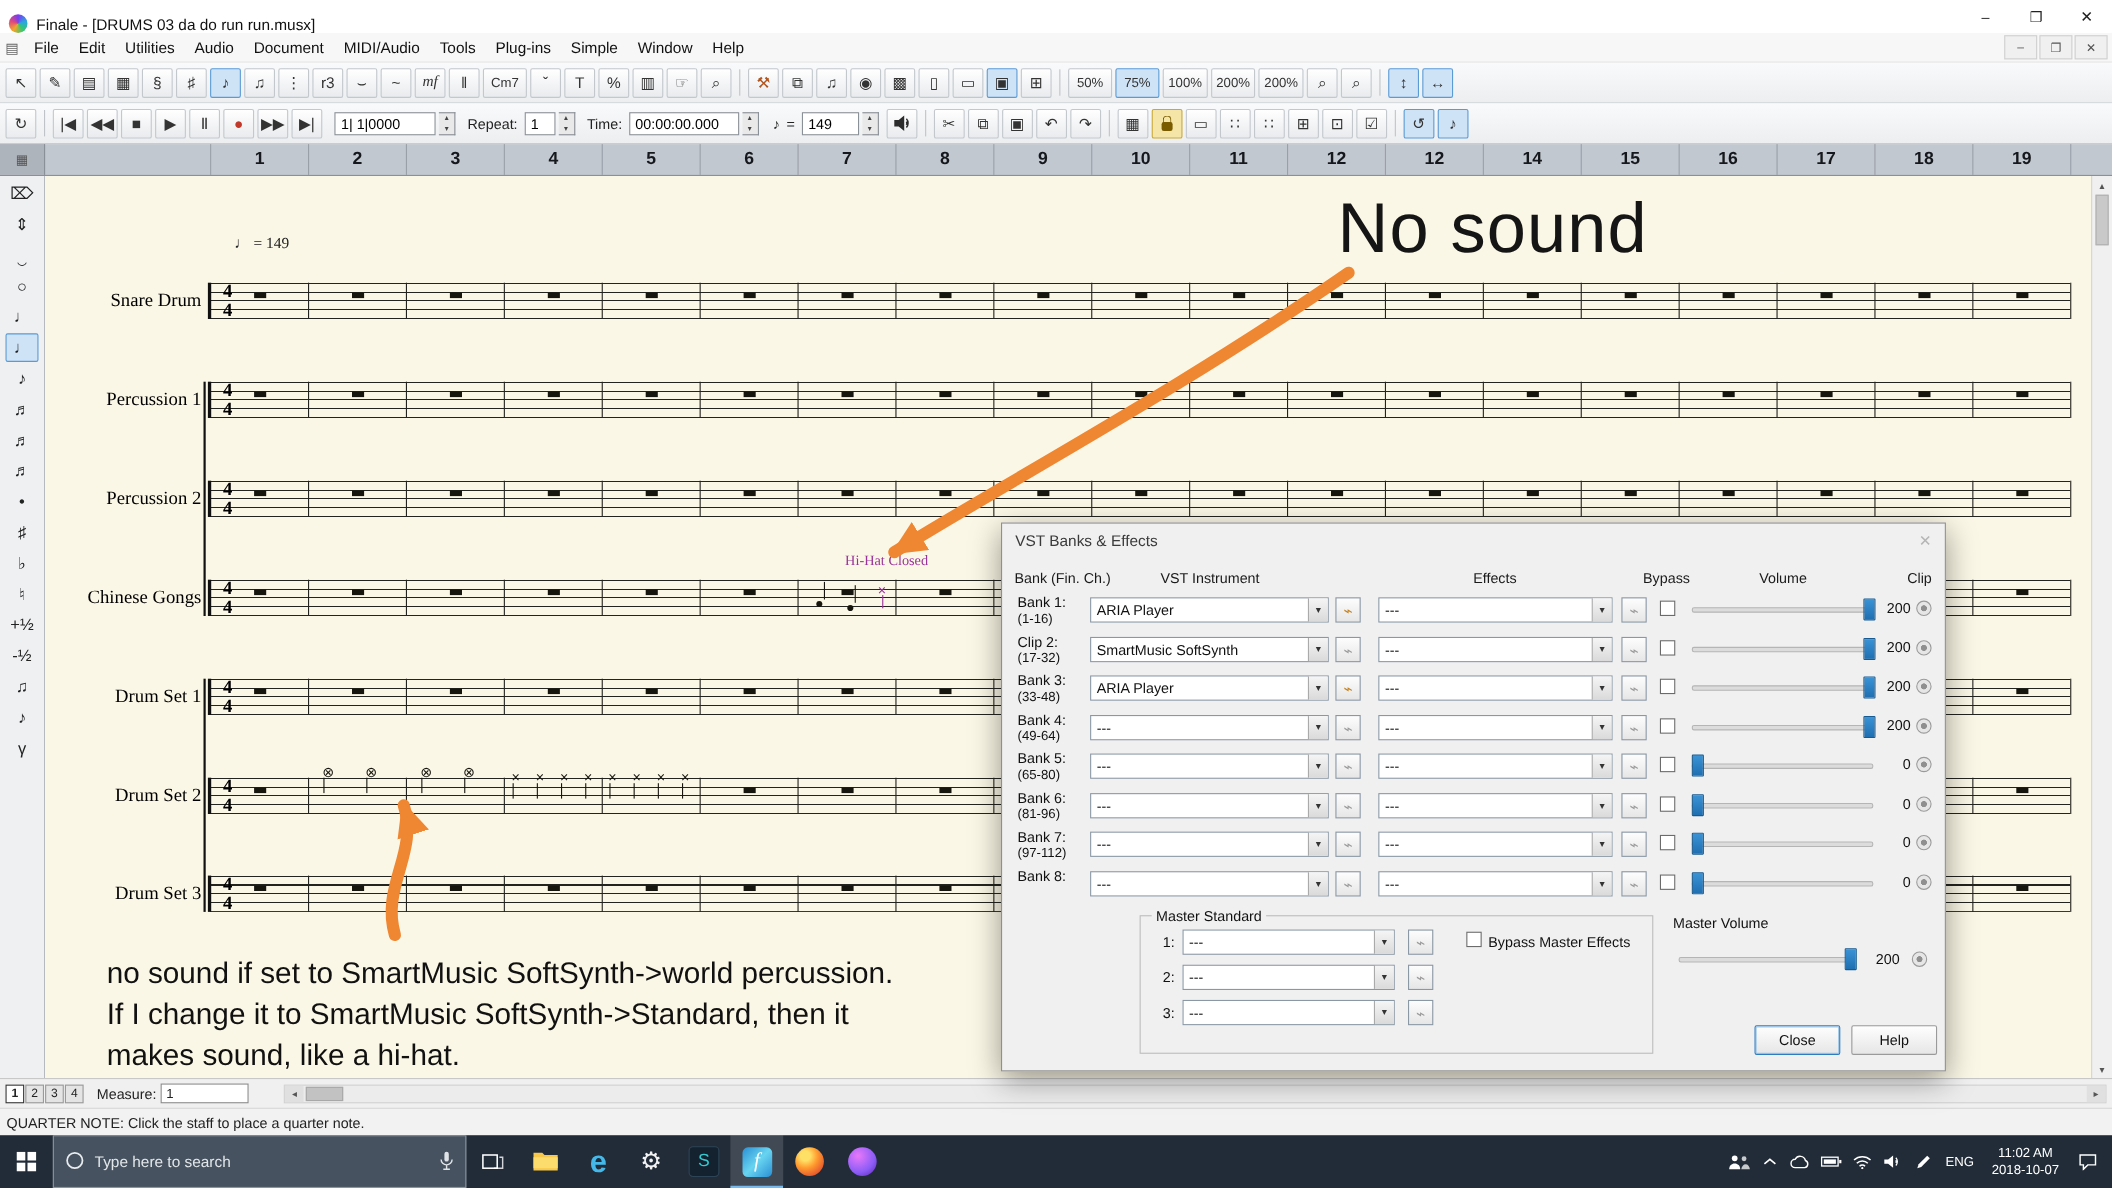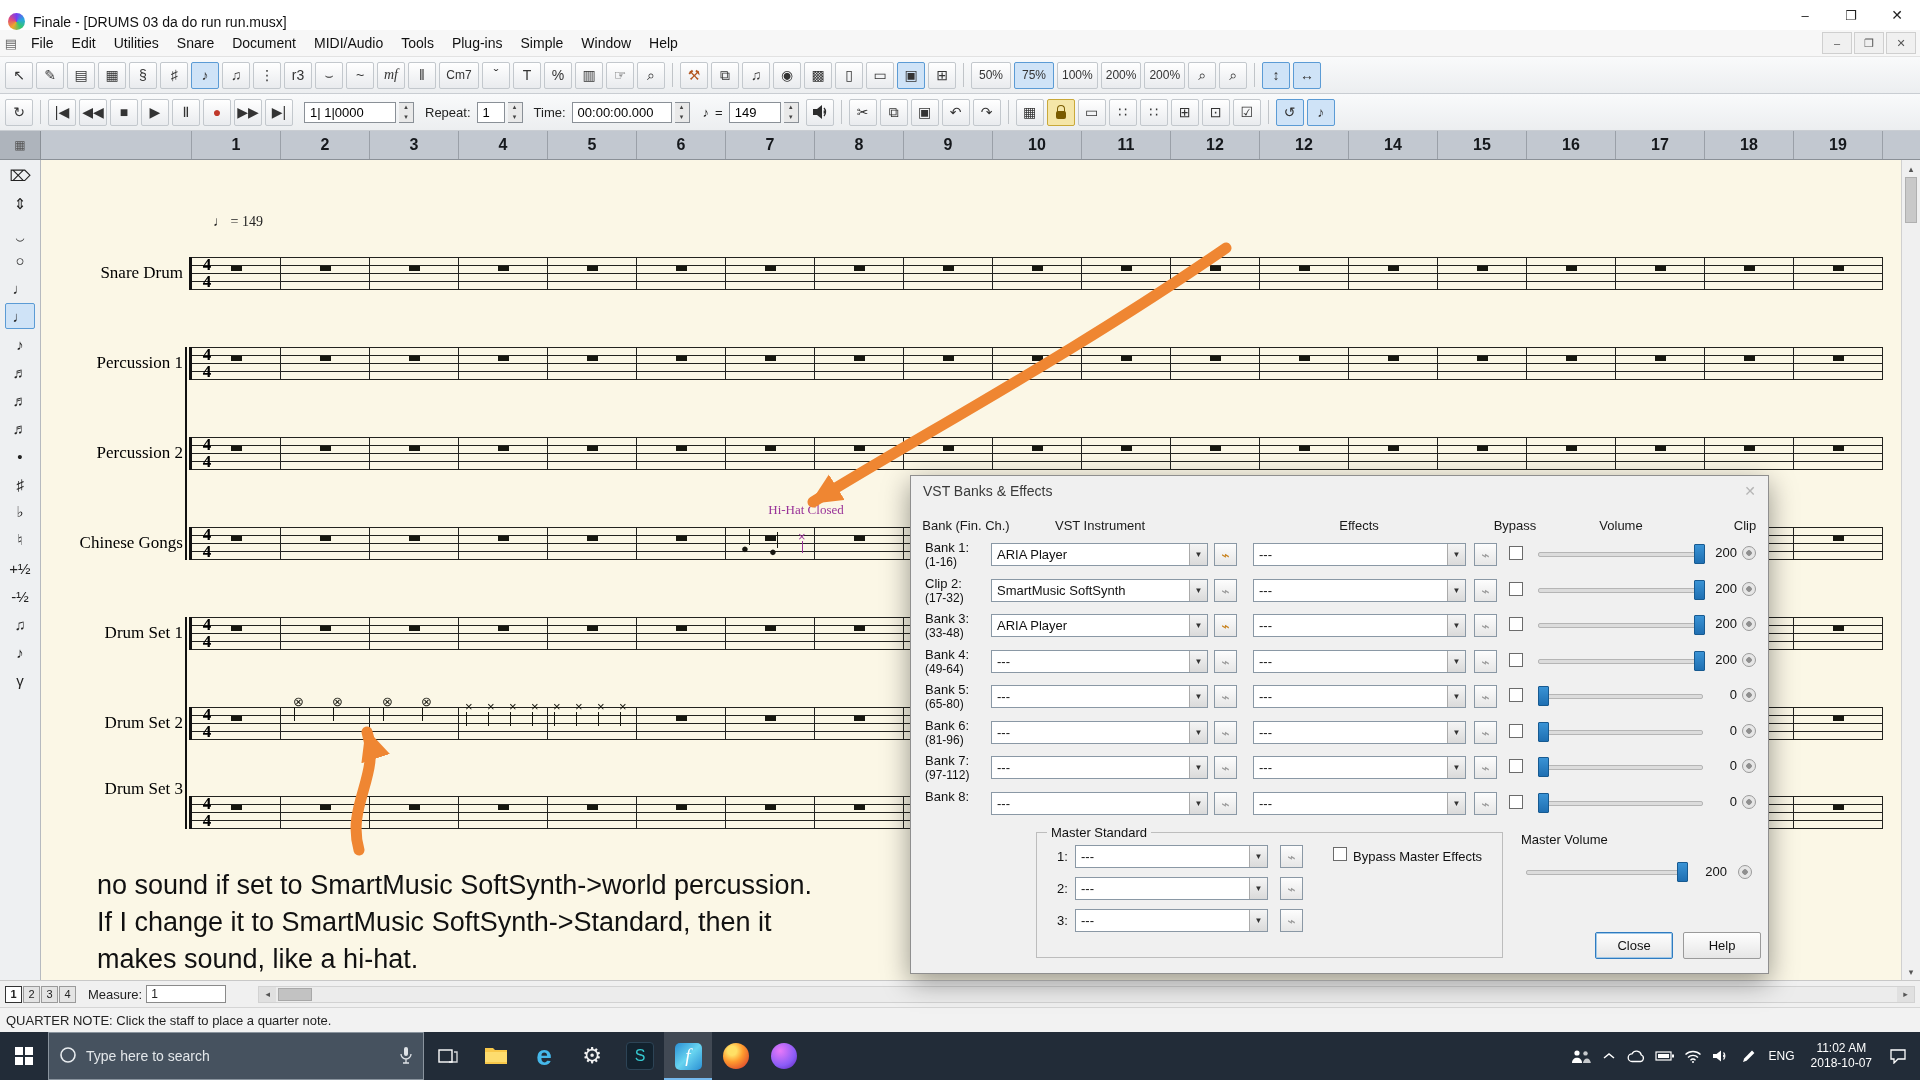--- a/index.html
+++ b/index.html
@@ -142,21 +142,21 @@
       <div class="win-btn close">✕</div>
     </div>
   </div>
 
   <div class="menubar">
     <div class="doc-ico">▤</div>
     <div id="menu-items" style="display:flex;height:100%;">
         <div class="menu-item">File</div>
         <div class="menu-item">Edit</div>
         <div class="menu-item">Utilities</div>
-        <div class="menu-item">Snare</div>
+        <div class="menu-item">Audio</div>
         <div class="menu-item">Document</div>
         <div class="menu-item">MIDI/Audio</div>
         <div class="menu-item">Tools</div>
         <div class="menu-item">Plug-ins</div>
         <div class="menu-item">Simple</div>
         <div class="menu-item">Window</div>
         <div class="menu-item">Help</div>
       </div>
     <div class="mdi-controls">
       <div class="mdi-btn">–</div>
@@ -454,20 +454,21 @@
         <div class="pal-btn">♮</div>
         <div class="pal-btn">+½</div>
         <div class="pal-btn">-½</div>
         <div class="pal-btn">♫</div>
         <div class="pal-btn">♪</div>
         <div class="pal-btn">γ</div>
       </div>
 
     <div class="score" id="score">
       <div class="tempo-mark"><span>♩</span> <span>= 149</span></div>
+      <div class="no-sound">No sound</div>
       <div class="hihat-label">Hi-Hat Closed</div>
       <svg id="score-arrows" width="1862" height="826">
         <defs>
           <marker id="ah" markerUnits="userSpaceOnUse" markerWidth="40" markerHeight="34" refX="28" refY="15" orient="auto">
             <path d="M0,0 L32,15 L0,30 z" fill="#EF8632"></path>
           </marker>
         </defs>
         <path d="M1185 88 C1030 195 880 275 772 342" stroke="#EF8632" stroke-width="11" fill="none" stroke-linecap="round" marker-end="url(#ah)"></path>
         <path d="M318 690 C305 645 340 615 326 572" stroke="#EF8632" stroke-width="11" fill="none" stroke-linecap="round" marker-end="url(#ah)"></path>
       </svg>
@@ -730,21 +731,21 @@
         <div class="barline" style="left: 1485px; top: 547px;"></div>
         <div class="rest" style="left: 1435.5px; top: 556px;"></div>
         <div class="barline" style="left: 1574px; top: 547px;"></div>
         <div class="rest" style="left: 1524.5px; top: 556px;"></div>
         <div class="barline" style="left: 1663px; top: 547px;"></div>
         <div class="rest" style="left: 1613.5px; top: 556px;"></div>
         <div class="barline" style="left: 1752px; top: 547px;"></div>
         <div class="rest" style="left: 1702.5px; top: 556px;"></div>
         <div class="barline" style="left: 1841px; top: 547px;"></div>
         <div class="rest" style="left: 1791.5px; top: 556px;"></div>
-        <div class="staff-label" style="top: 619px; text-align: right;">Drum Set 3</div>
+        <div class="staff-label" style="top: 642px; text-align: right;">Drum Set 3</div>
         <div class="staff" style="top: 636px;"></div>
         <div class="init-bar" style="top: 636px;"></div>
         <div class="timesig" style="top: 636px;">
           <div>4</div>
           <div>4</div>
         </div>
         <div class="barline" style="left: 239px; top: 636px;"></div>
         <div class="rest" style="left: 189.5px; top: 645px;"></div>
         <div class="barline" style="left: 328px; top: 636px;"></div>
         <div class="rest" style="left: 278.5px; top: 645px;"></div>

